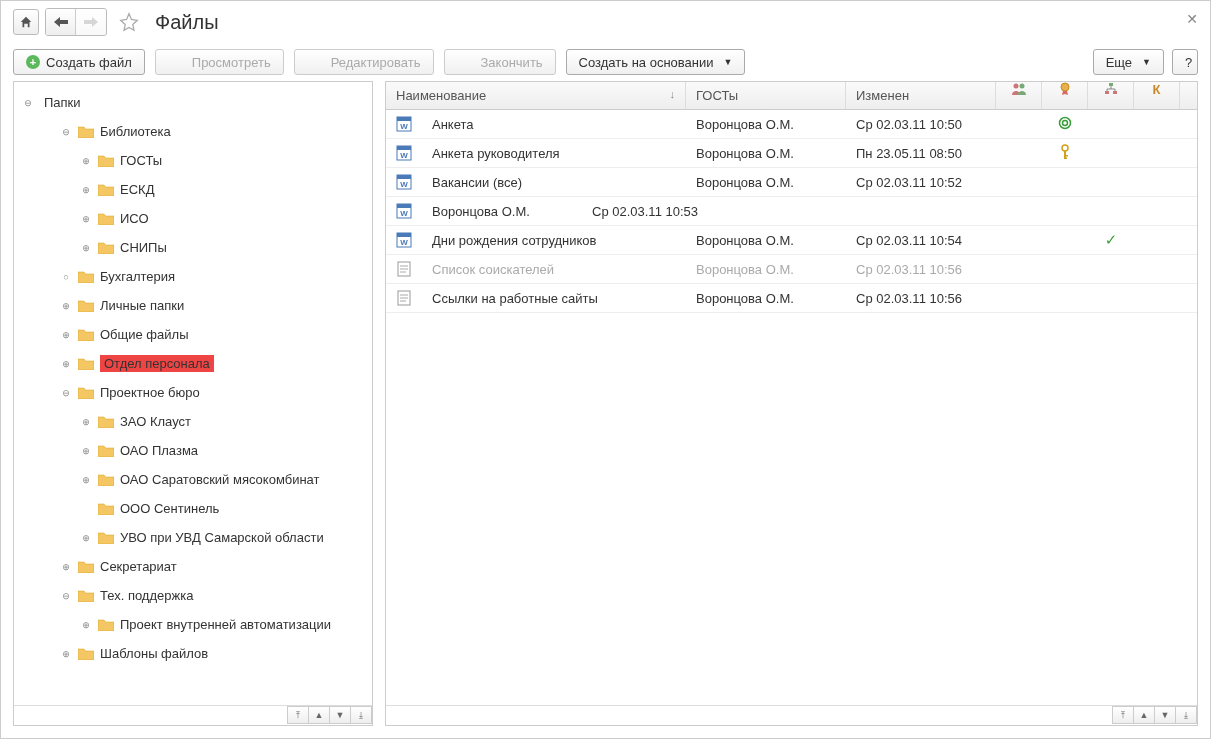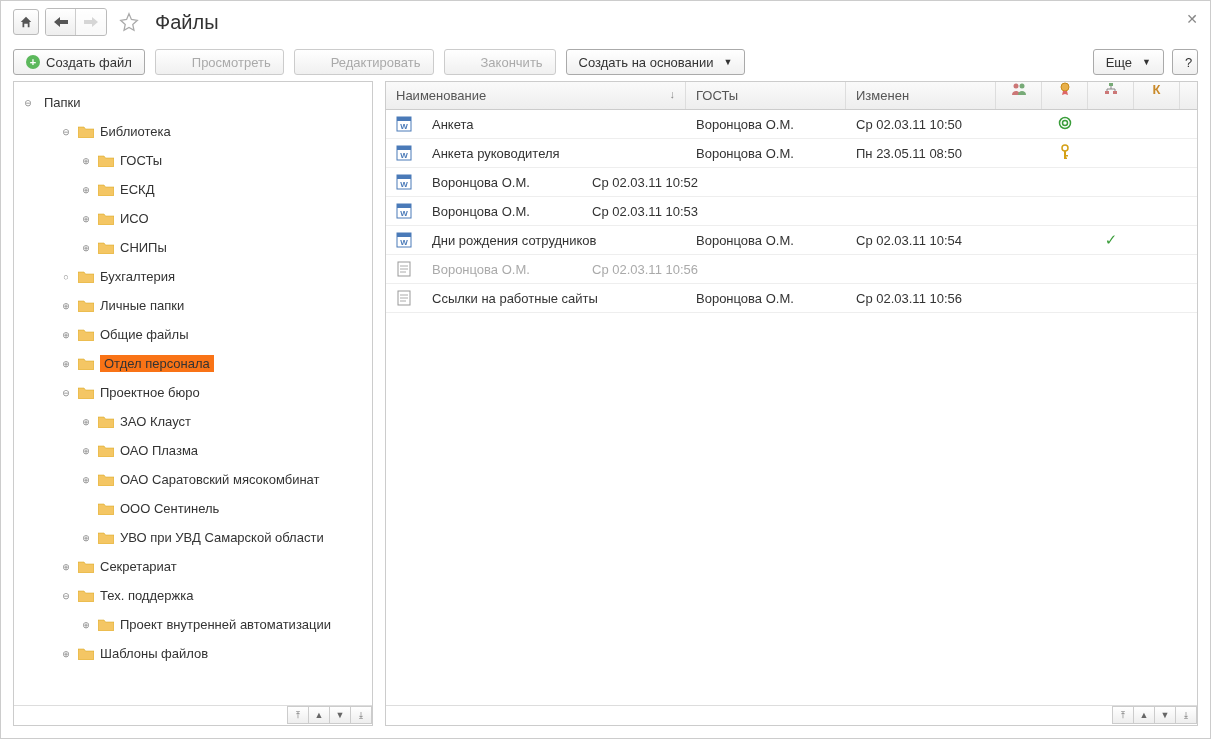--- a/index.html
+++ b/index.html
@@ -24,21 +24,21 @@
 .dropdown-caret { font-size: 9px; margin-left: 4px; }
 .help-btn { width: 26px; }
 
 .content { flex: 1; display: flex; padding: 0 12px 12px 12px; gap: 12px; overflow: hidden; }
 .panel { border: 1px solid #ccc; display: flex; flex-direction: column; background: #fff; position: relative; }
 .tree-panel { width: 360px; }
 .table-panel { flex: 1; }
 
 .tree { flex: 1; overflow: auto; padding: 6px 0; }
 .tree-item { display: flex; align-items: center; height: 29px; padding-right: 8px; cursor: pointer; white-space: nowrap; }
-.tree-item.selected .label { background: #f97316; padding: 1px 4px; }
+.tree-item.selected .label { background: #ef4444; padding: 1px 4px; }
 .expand { width: 12px; text-align: center; color: #888; font-size: 9px; flex-shrink: 0; }
 .expand.hidden { visibility: hidden; }
 .folder-icon { width: 16px; height: 13px; margin: 0 6px; flex-shrink: 0; }
 .folder-icon svg { width: 16px; height: 13px; display: block; }
 .tree-item .label { }
 
 .table-header { display: flex; background: linear-gradient(#fafafa,#eee); border-bottom: 1px solid #ccc; height: 28px; }
 .th { padding: 6px 10px; border-right: 1px solid #ddd; display: flex; align-items: flex-start; font-size: 13px; color: #555; }
 .th.name { flex: 0 0 300px; }
 .th.author { flex: 0 0 160px; }
@@ -390,20 +390,21 @@
             <div class="td flag"></div>
           </div>
           <div class="row">
             <div class="td iconcell">
               <svg width="16" height="16" viewBox="0 0 16 16">
                 <rect x="1" y="1" width="14" height="14" fill="#fff" stroke="#4a7ab8"></rect>
                 <rect x="1" y="1" width="14" height="4" fill="#4a7ab8"></rect>
                 <text x="8" y="13" font-size="8" text-anchor="middle" fill="#4a7ab8" font-weight="bold">W</text>
               </svg>
             </div>
+            <div class="td name">Вакансии (все)</div>
             <div class="td author">Воронцова О.М.</div>
             <div class="td modified">Ср 02.03.11 10:52</div>
             <div class="td flag"></div>
             <div class="td flag"></div>
             <div class="td flag"></div>
             <div class="td flag"></div>
           </div>
           <div class="row">
             <div class="td iconcell">
               <svg width="16" height="16" viewBox="0 0 16 16">
@@ -437,20 +438,21 @@
           </div>
           <div class="row disabled">
             <div class="td iconcell">
               <svg width="16" height="16" viewBox="0 0 16 16">
                 <rect x="2" y="1" width="12" height="14" fill="#fff" stroke="#999"></rect>
                 <line x1="4" y1="5" x2="12" y2="5" stroke="#aaa"></line>
                 <line x1="4" y1="8" x2="12" y2="8" stroke="#aaa"></line>
                 <line x1="4" y1="11" x2="10" y2="11" stroke="#aaa"></line>
               </svg>
             </div>
+            <div class="td name">Список соискателей</div>
             <div class="td author">Воронцова О.М.</div>
             <div class="td modified">Ср 02.03.11 10:56</div>
             <div class="td flag"></div>
             <div class="td flag"></div>
             <div class="td flag"></div>
             <div class="td flag"></div>
           </div>
           <div class="row">
             <div class="td iconcell">
               <svg width="16" height="16" viewBox="0 0 16 16">

